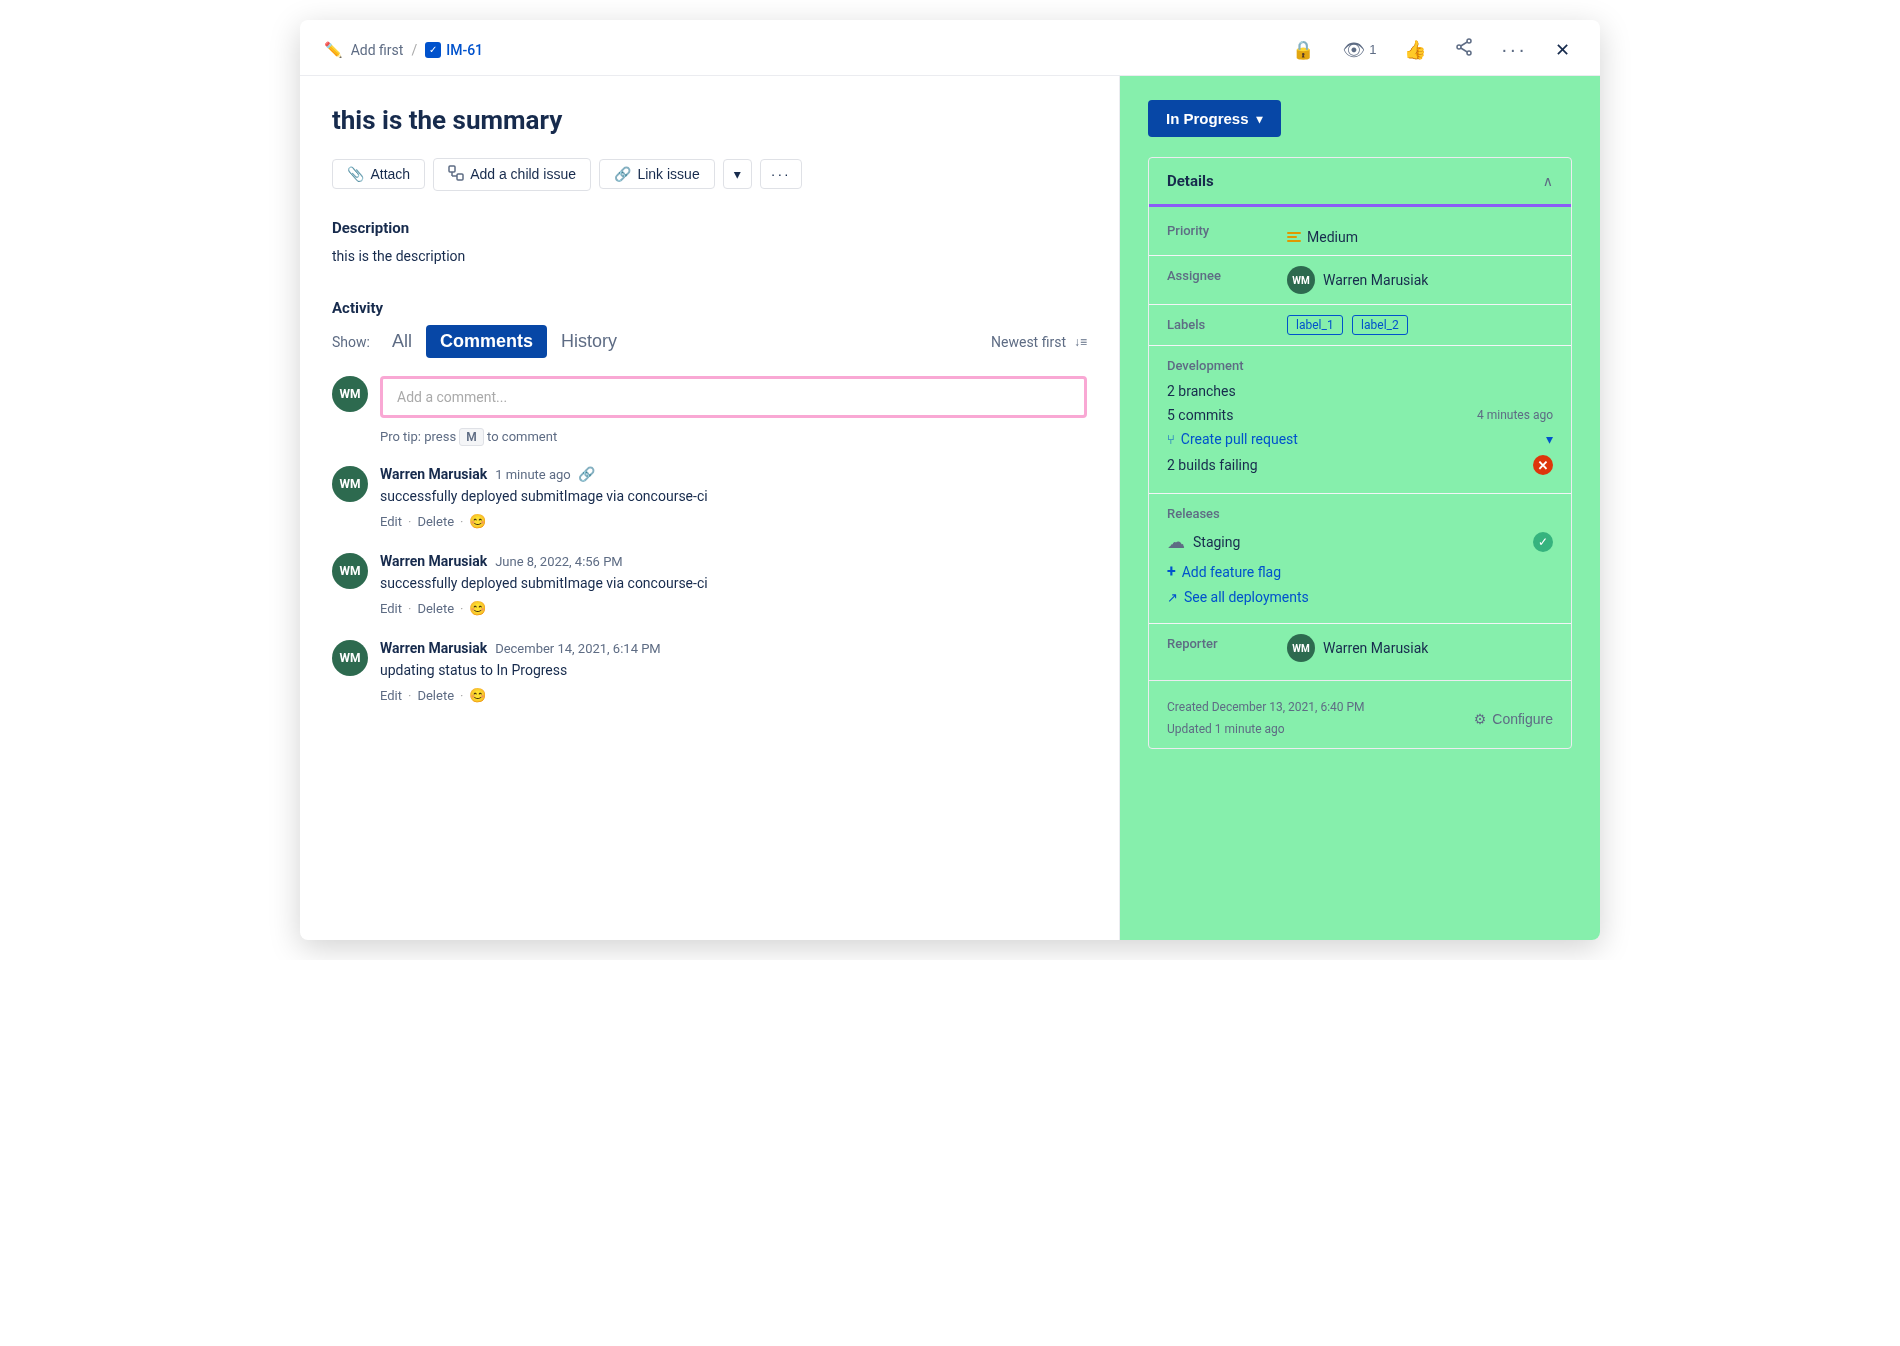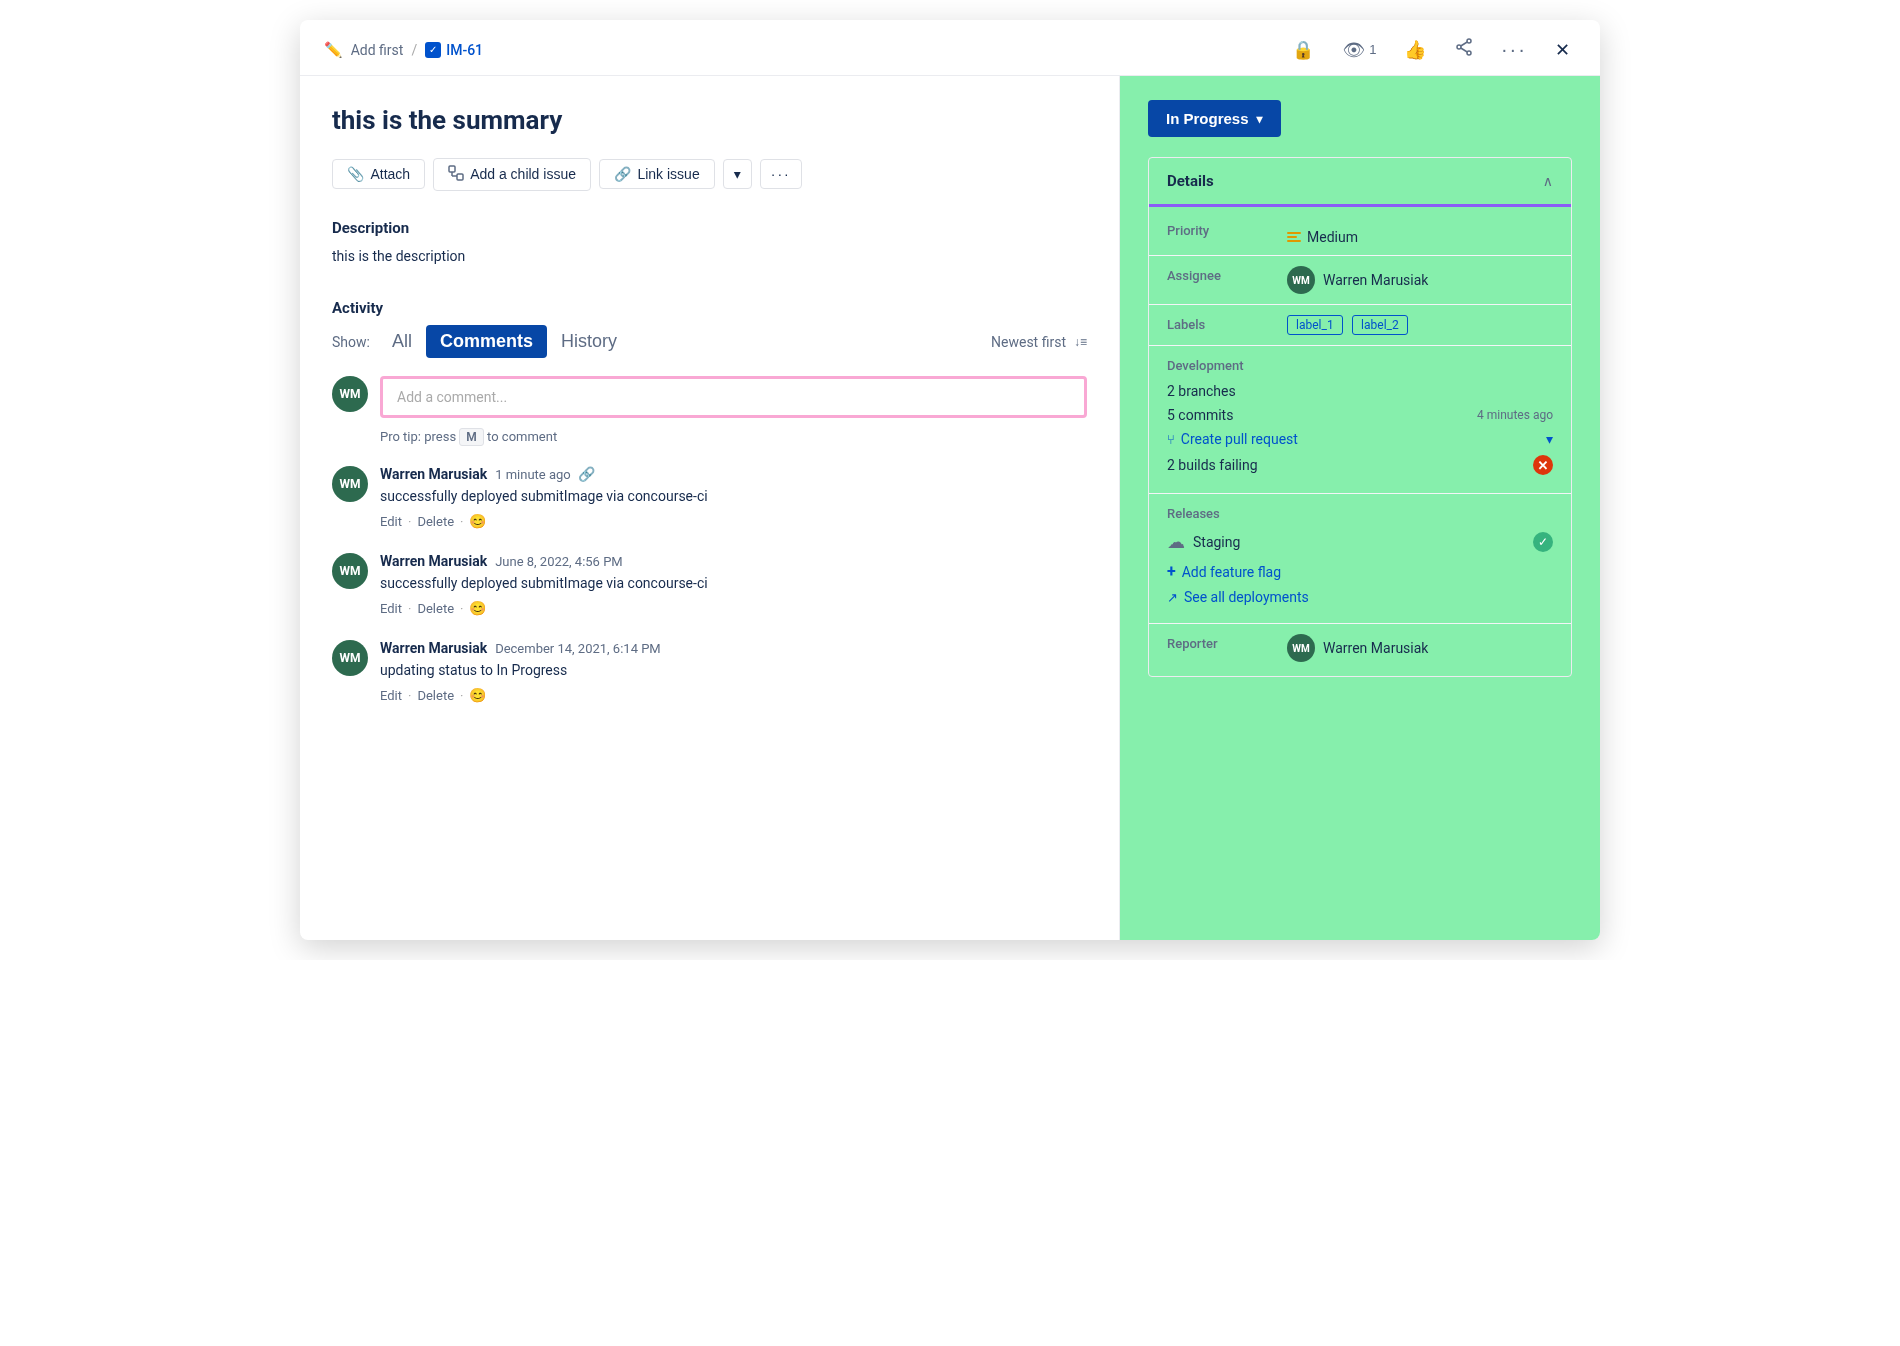--- a/index.html
+++ b/index.html
@@ -526,16 +526,26 @@
             <div class="detail-value">
               <div class="reporter-row">
                 <div class="avatar" style="width:28px;height:28px;font-size:10px;">WM</div>
                 <span>Warren Marusiak</span>
               </div>
             </div>
           </div>
 
         </div>
 
+        <div class="footer-meta">
+          <div class="footer-dates">
+            <div>Created December 13, 2021, 6:40 PM</div>
+            <div>Updated 1 minute ago</div>
+          </div>
+          <button class="configure-btn">
+            <span>⚙</span>
+            <span>Configure</span>
+          </button>
+        </div>
       </div>
     </div>
   </div>
 </div>
 
 </body></html>

